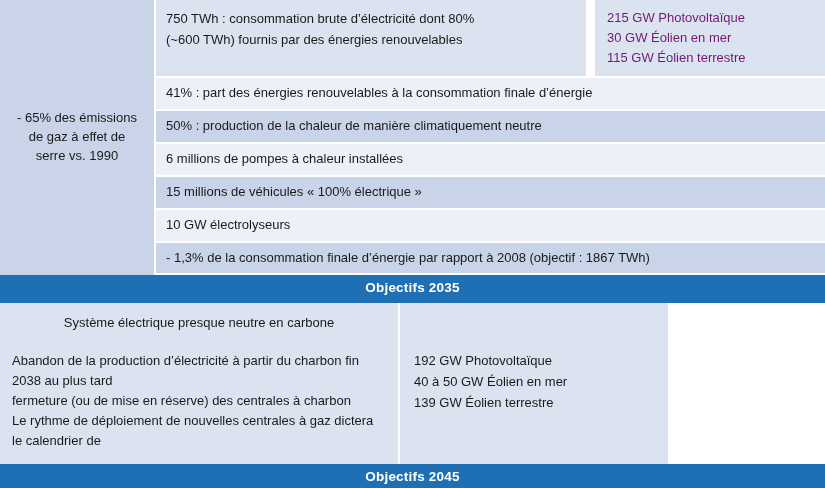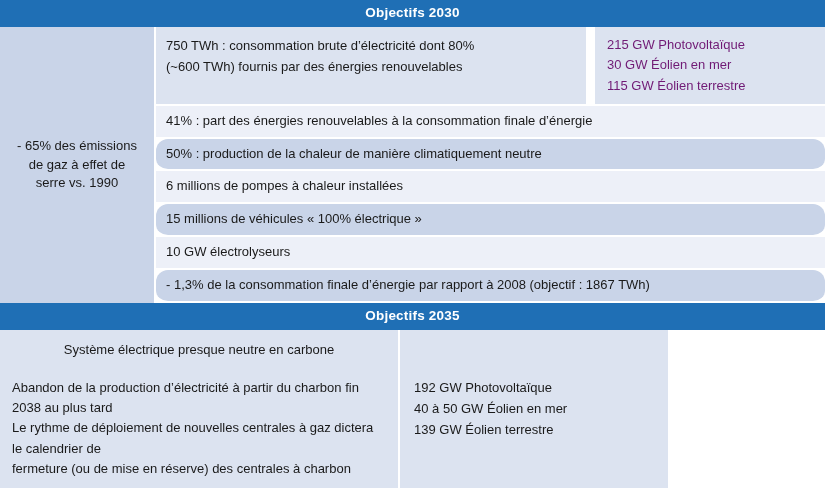--- a/index.html
+++ b/index.html
@@ -84,21 +84,21 @@
   }
   .srow {
     box-sizing: border-box;
     padding: 6px 10px 6px 10px;
     font-size: 13px;
     color: #1a1a1a;
     border-bottom: 2px solid #ffffff;
     line-height: 1.45;
   }
   .srow.alt-a { background: #EDF0F8; }
-  .srow.alt-b { background: #C9D4E8; border-radius: 12px; }
+  .srow.alt-b { background: #C9D4E8; }
   .srow.last { border-bottom: 2px solid #ffffff; }
 
   
   .block2035 {
     display: flex;
     width: 668px;
     background: #DCE3F0;
   }
   .b35-left {
     flex: 1;
@@ -136,21 +136,20 @@
   }
   .row2045.a { background: #DCE3F0; }
 
   .nowrap-line { display: block; }
 </style>
 </head>
 <body>
 
 <div class="sheet">
 
-  <div class="band">Objectifs 2030</div>
 
   <div class="block2030">
 
     <div class="ges-cell">- 65% des émissions de gaz à effet de serre vs. 1990</div>
 
     <div class="rows2030">
 
       <div class="r-top">
         <div class="left">
           <span class="nowrap-line">750 TWh : consommation brute d’électricité dont 80%</span>
@@ -172,22 +171,22 @@
 
     </div>
   </div>
 
   <div class="band">Objectifs 2035</div>
 
   <div class="block2035">
     <div class="b35-left">
       <div class="centered">Système électrique presque neutre en carbone</div>
       <span class="nowrap-line">Abandon de la production d’électricité à partir du charbon fin 2038 au plus tard</span>
+      <span class="nowrap-line">fermeture (ou de mise en réserve) des centrales à charbon</span>
       <span class="nowrap-line">Le rythme de déploiement de nouvelles centrales à gaz dictera le calendrier de</span>
-      <span class="nowrap-line">fermeture (ou de mise en réserve) des centrales à charbon</span>
     </div>
     <div class="b35-right">
       <div class="inner">
         <span class="nowrap-line">192 GW Photovoltaïque</span>
         <span class="nowrap-line">40 à 50 GW Éolien en mer</span>
         <span class="nowrap-line">139 GW Éolien terrestre</span>
       </div>
     </div>
   </div>
 

